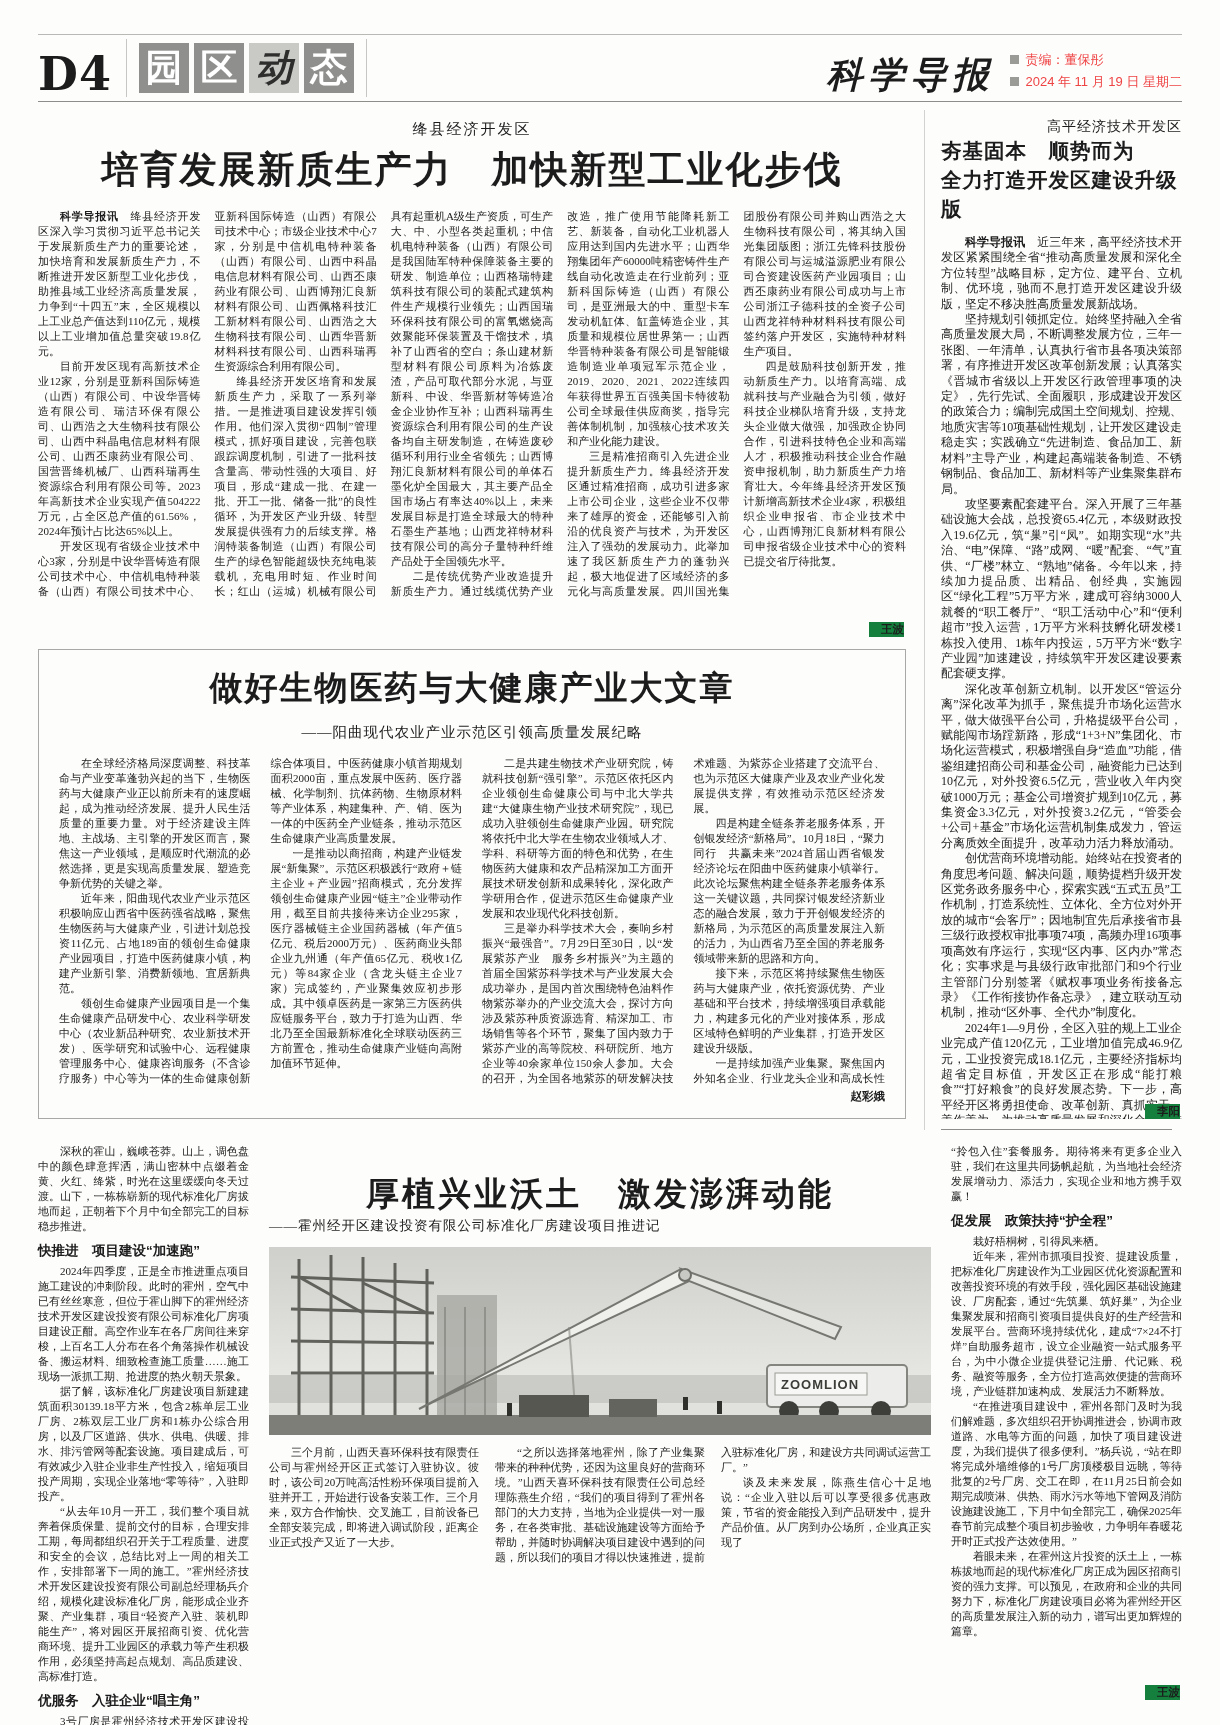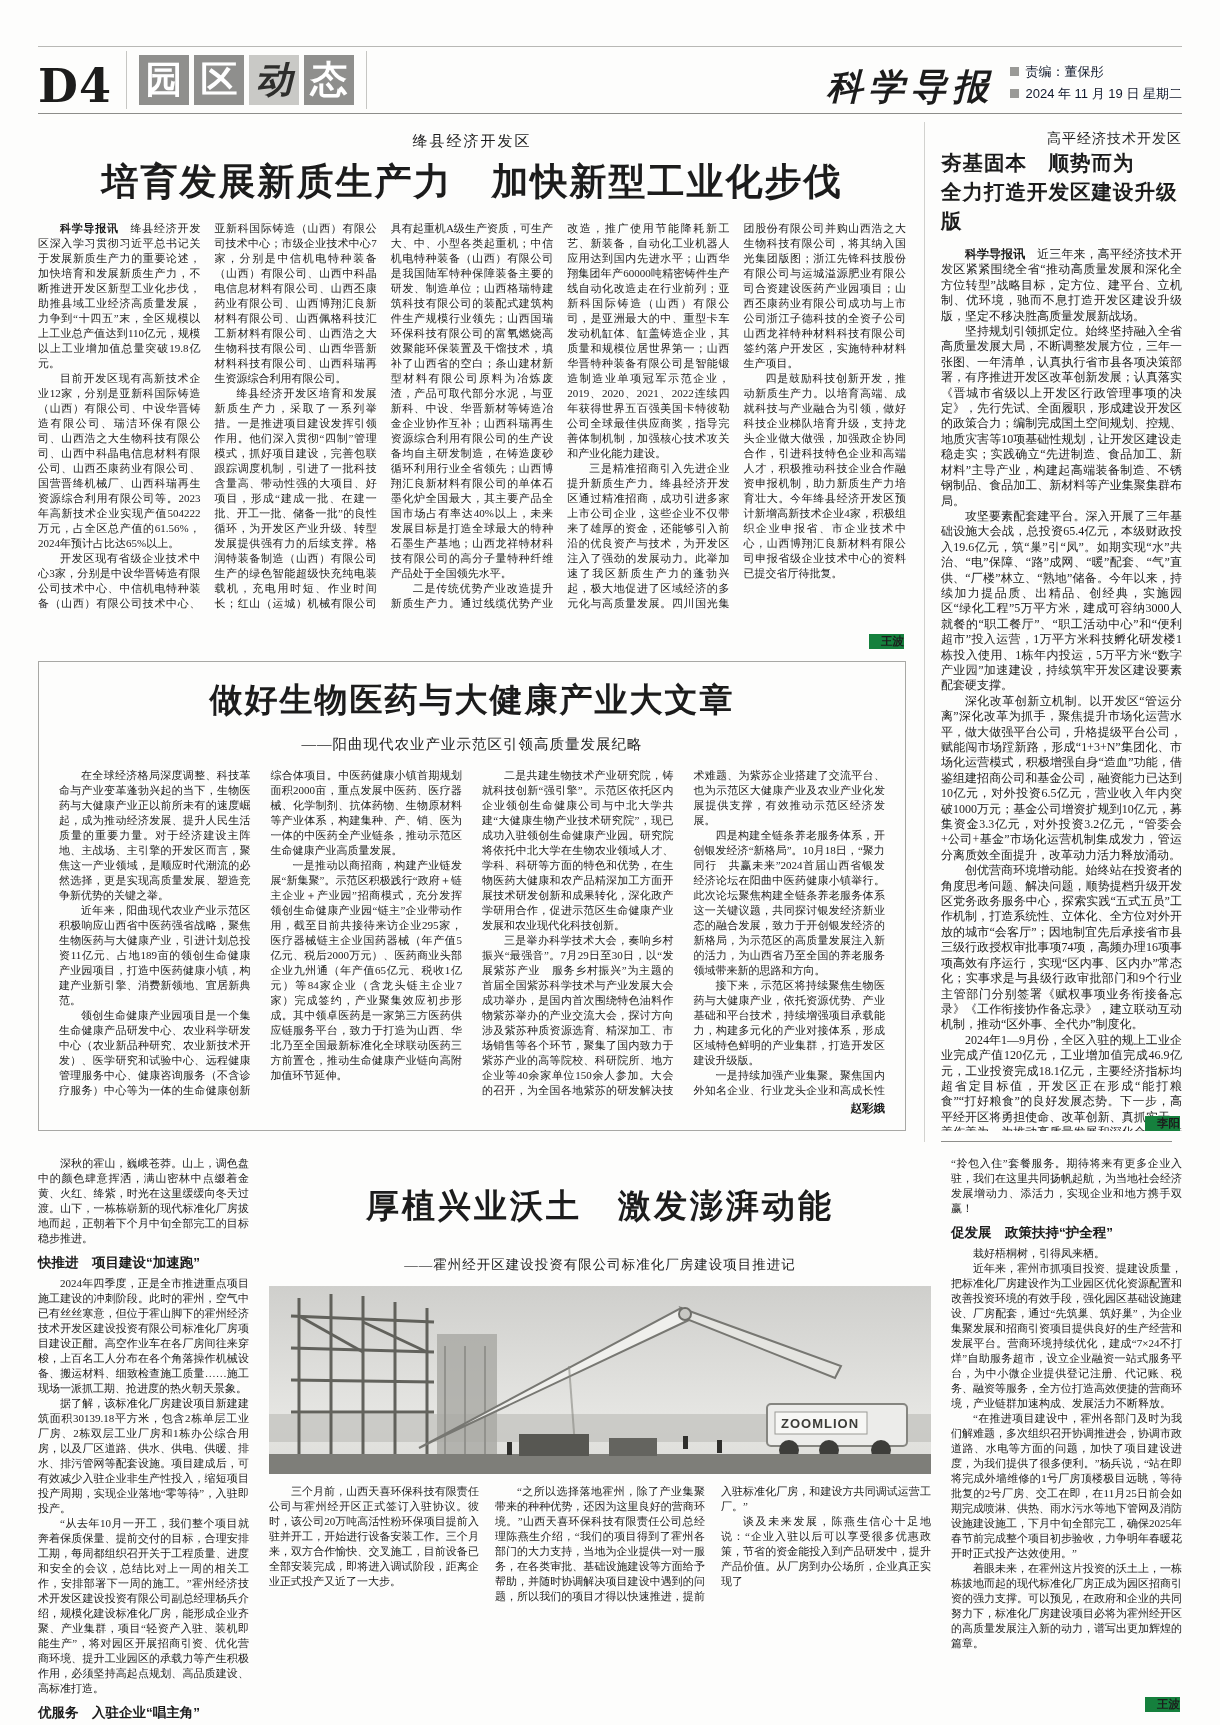--- a/index.html
+++ b/index.html
@@ -1,29 +1,29 @@
 <!DOCTYPE html>
 <html><head>
 <meta charset="utf-8">
 <style>
   * { margin:0; padding:0; box-sizing:border-box; }
   body { background:#e9e9e6; font-family:"Liberation Serif","DejaVu Serif",serif; color:#1c1c1c; }
-  .page { width:1220px; height:1725px; background:#fdfdfc; margin:0 auto; padding:12px 38px; overflow:hidden; position:relative; }
+  .page { width:1220px; height:1725px; background:#fdfdfc; margin:0 auto; padding:0 38px; overflow:hidden; position:relative; }
 
   
   .topline { border-top:1px solid #b8b8b5; margin-top:34px; }
   .masthead-row { display:flex; justify-content:space-between; align-items:flex-end; height:62px; }
   .mh-left { display:flex; align-items:flex-end; gap:14px; }
   .page-no { font-family:"DejaVu Serif",serif; font-weight:bold; font-size:46px; line-height:46px; letter-spacing:1px; }
   .section-boxes { display:flex; gap:5px; align-items:flex-end; padding:0 12px; border-left:1px solid #c6c6c3; border-right:1px solid #c6c6c3; height:58px; align-items:center; }
   .sbox { width:50px; height:50px; background:#8f8f8d; color:#fff; font-family:"Liberation Sans",sans-serif; font-weight:bold; font-size:37px; display:flex; align-items:center; justify-content:center; }
   .sbox.alt { background:#c9c9c6; color:#2e2e2c; font-style:italic; font-family:"DejaVu Serif",serif; }
   .mh-right { display:flex; align-items:flex-end; gap:16px; padding-bottom:4px; }
   .paper-name { font-family:"DejaVu Serif",serif; font-style:italic; font-weight:bold; font-size:36px; letter-spacing:6px; line-height:38px; }
-  .issue-info { font-family:"Liberation Sans",sans-serif; font-size:13px; line-height:22px; color:#0f172a; }
+  .issue-info { font-family:"Liberation Sans",sans-serif; font-size:13px; line-height:22px; color:#ef4444; }
   .issue-info .sq { display:inline-block; width:9px; height:9px; background:#9a9a97; margin-right:6px; }
   .headrule { border-top:1px solid #8d8d8a; margin-top:4px; }
 
   
   .kicker { text-align:center; font-size:15px; letter-spacing:2px; margin-top:10px; }
   .headline-1 { text-align:center; font-family:"Liberation Sans",sans-serif; font-weight:bold; font-size:37px; letter-spacing:2px; margin-top:6px; }
   .bodytext { text-align:justify; font-size:11px; line-height:15px; }
   .bodytext p { text-indent:2em; }
   .lead-tag { font-weight:bold; font-family:"Liberation Sans",sans-serif; }
   .byline { position:absolute; right:2px; bottom:0; background:#15803d; font-weight:bold; font-family:"Liberation Sans",sans-serif; font-size:11.5px; padding-left:12px; }
@@ -51,21 +51,21 @@
 
   
   .bottom { display:flex; margin-top:14px; height:556px; }
   .bcol { text-align:justify; font-size:11px; line-height:15px; }
   .bcol p { text-indent:2em; }
   .bcol1 { width:230px; }
   .bmid { width:662px; margin:0 20px; display:flex; flex-direction:column; }
   .bcol5 { width:252px; position:relative; }
   .subhead { font-family:"Liberation Sans",sans-serif; font-weight:bold; font-size:13.5px; margin:9px 0 6px; text-indent:0 !important; }
   .b-headline { text-align:center; font-weight:bold; font-size:33px; letter-spacing:3px; font-family:"DejaVu Serif",serif; margin-top:28px; }
-  .b-sub { text-align:center; font-size:13.5px; margin-top:27px; letter-spacing:1px; }
+  .b-sub { font-size:13.5px; margin-top:0; letter-spacing:1px; }
   .photo { margin-top:12px; width:100%; height:188px; background:#15803d; position:relative; overflow:hidden; }
   .bmid-body { margin-top:10px; flex:1; column-count:3; column-gap:16px; overflow:hidden; text-align:justify; font-size:11px; line-height:15px; }
   .bmid-body p { text-indent:2em; }
 </style>
 </head>
 <body>
 
 <div class="page">
 
   <div class="topline"></div>

